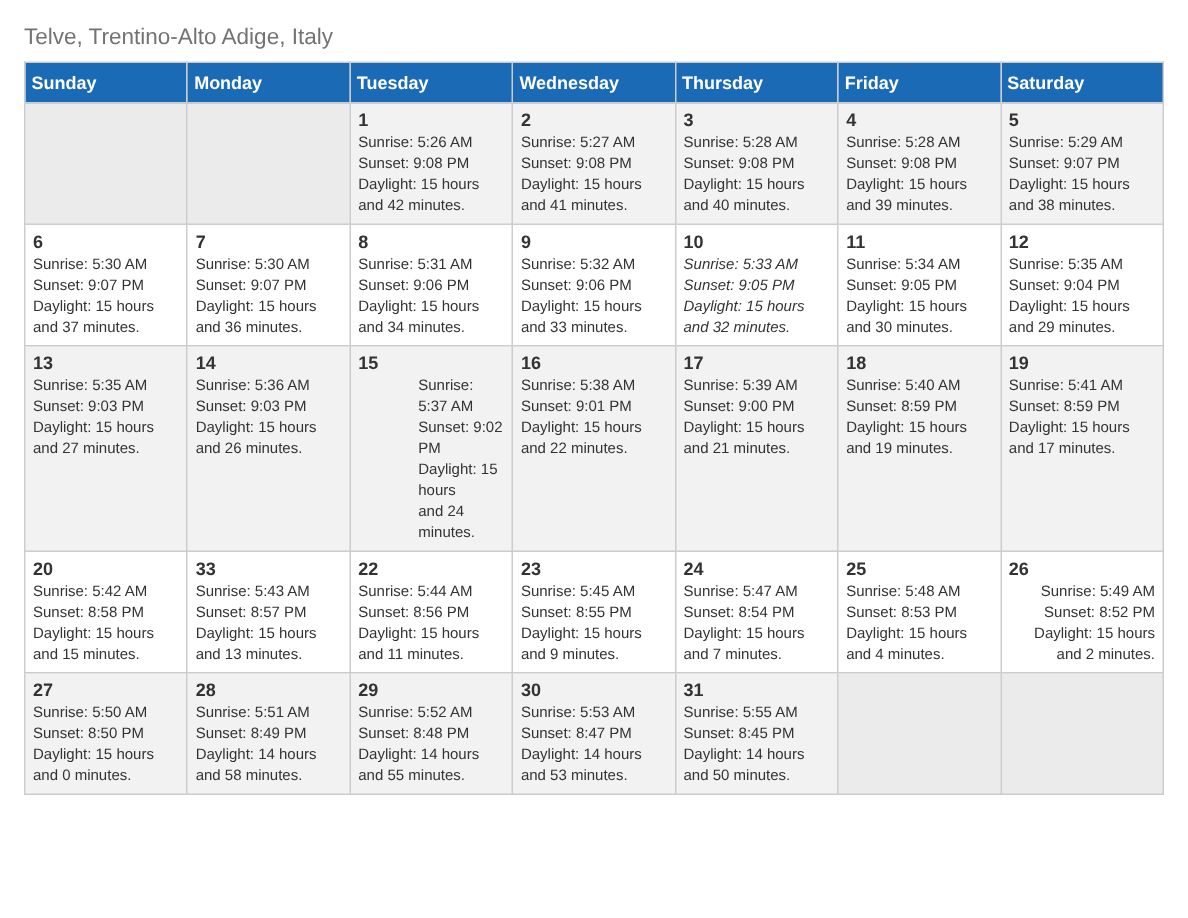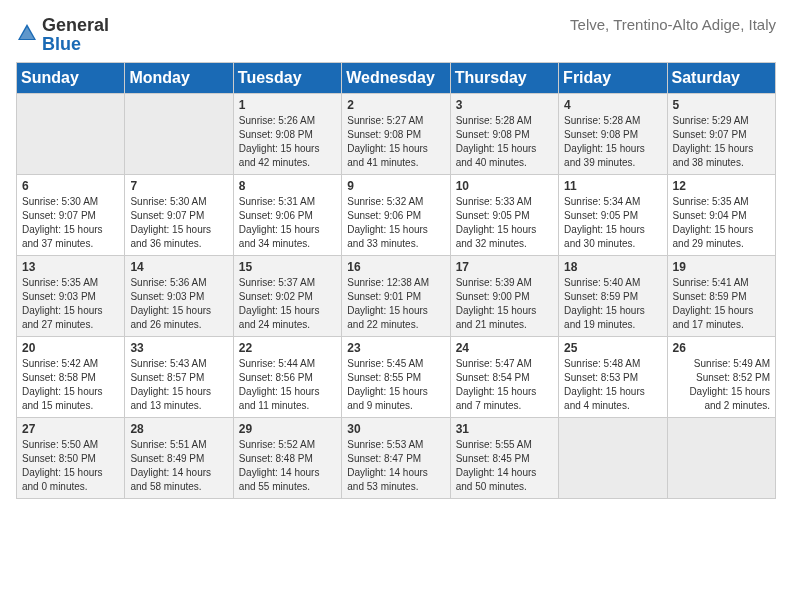--- a/index.html
+++ b/index.html
@@ -51,21 +51,21 @@
       color: #737373;
     }
     .calendar {
       width: 100%;
       border-collapse: collapse;
       border: 1px solid #ccc;
     }
     .calendar th {
       background-color: #1a6ab5;
       color: #fff;
-      font-size: 16px;
+      font-size: 12px;
       font-weight: bold;
       padding: 6px 4px;
       text-align: left;
       border: 1px solid #ccc;
     }
     .calendar td {
       vertical-align: top;
       border: 1px solid #ccc;
       padding: 4px 5px;
       width: 108px;
@@ -92,34 +92,20 @@
       background: #f2f2f2;
     }
     .row-shaded td.empty {
       background: #ebebeb;
     }
   </style>
 </head>
 <body>
 
 <div class="header-area">
-  <div class="logo">
-    <div>
-      <svg class="logo-icon" viewBox="0 0 22 22">
-        <polygon points="11,2 20,18 2,18" fill="#1a6ab5"></polygon>
-        <polygon points="11,5 18,17 4,17" fill="#fff" opacity="0.3"></polygon>
-      </svg>
-    </div>
-    <div>
-      <div>
-        <span class="logo-text-general">General</span><br>
-        <span class="logo-text-blue">Blue</span>
-      </div>
-    </div>
-  </div>
   <div class="title-area">
     <div class="location-title">Telve, Trentino-Alto Adige, Italy</div>
   </div>
 </div>
 
 <table class="calendar">
   <thead>
     <tr>
     <th>Sunday</th>
         <th>Monday</th>
@@ -194,21 +180,21 @@
         </td>
         <td>
           <span class="day-number">9</span>
           <div class="day-info" style="white-space: pre-line;">Sunrise: 5:32 AM
 Sunset: 9:06 PM
 Daylight: 15 hours
 and 33 minutes.</div>
         </td>
         <td>
           <span class="day-number">10</span>
-          <div class="day-info" style="white-space: pre-line;">Sunrise: 5:33 AM
+          <div class="day-info" style="white-space: pre-line; font-style: italic;">Sunrise: 5:33 AM
 Sunset: 9:05 PM
 Daylight: 15 hours
 and 32 minutes.</div>
         </td>
         <td>
           <span class="day-number">11</span>
           <div class="day-info" style="white-space: pre-line;">Sunrise: 5:34 AM
 Sunset: 9:05 PM
 Daylight: 15 hours
 and 30 minutes.</div>
@@ -231,28 +217,28 @@
         </td>
         <td>
           <span class="day-number">14</span>
           <div class="day-info" style="white-space: pre-line;">Sunrise: 5:36 AM
 Sunset: 9:03 PM
 Daylight: 15 hours
 and 26 minutes.</div>
         </td>
         <td>
           <span class="day-number">15</span>
-          <div class="day-info" style="white-space: pre-line;">Sunrise: 5:37 AM
+          <div class="day-info" style="white-space: pre-line; margin-left: 40px;">Sunrise: 5:37 AM
 Sunset: 9:02 PM
 Daylight: 15 hours
 and 24 minutes.</div>
         </td>
         <td>
           <span class="day-number">16</span>
-          <div class="day-info" style="white-space: pre-line;">Sunrise: 12:38 AM
+          <div class="day-info" style="white-space: pre-line;">Sunrise: 5:38 AM
 Sunset: 9:01 PM
 Daylight: 15 hours
 and 22 minutes.</div>
         </td>
         <td>
           <span class="day-number">17</span>
           <div class="day-info" style="white-space: pre-line;">Sunrise: 5:39 AM
 Sunset: 9:00 PM
 Daylight: 15 hours
 and 21 minutes.</div>

